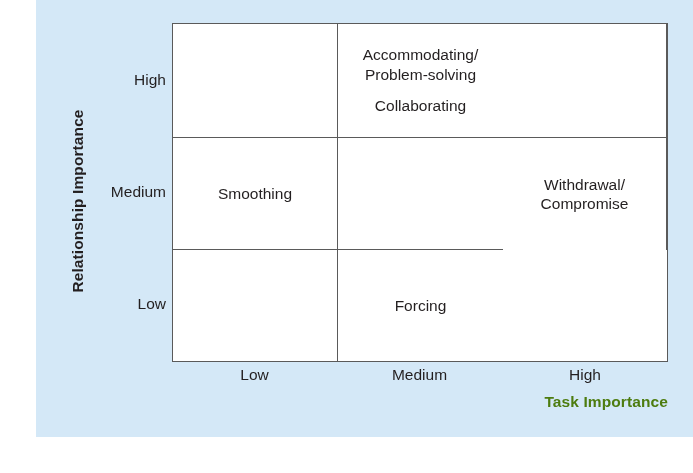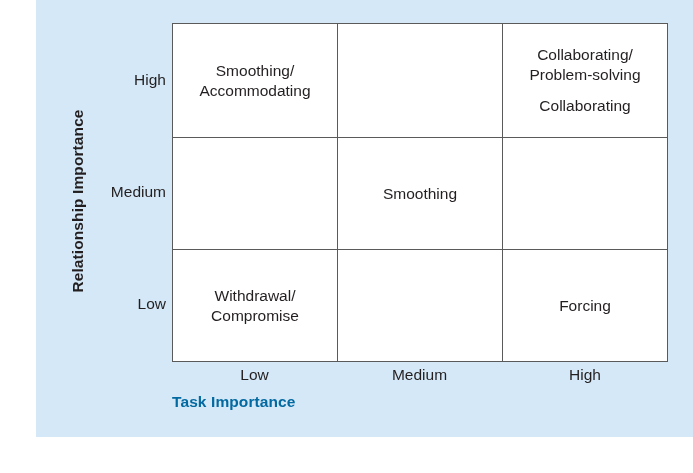--- a/index.html
+++ b/index.html
@@ -121,24 +121,24 @@
     color: #231f20;
     white-space: nowrap;
   }
 
   
   #x-axis-title {
     position: absolute;
     left: 172px;
     top: 393px;
     width: 496px;
-    text-align: left;
+    text-align: right;
     font-size: 15.5px;
     font-weight: bold;
-    color: #0369a1;
+    color: #4d7c0f;
     letter-spacing: .1px;
     white-space: nowrap;
   }
 </style>
 </head>
 <body>
 
 <div id="backdrop-panel"></div>
 
 <div id="figure">
@@ -146,27 +146,23 @@
   <div id="y-axis-title">Relationship Importance</div>
 
   <div id="y-ticks">
     <div class="y-tick" id="y-tick-0">High</div>
     <div class="y-tick" id="y-tick-1">Medium</div>
     <div class="y-tick" id="y-tick-2">Low</div>
   </div>
 
   <div id="matrix">
 
-    <div class="cell">
-      <span class="cell-line">Smoothing/</span>
-      <span class="cell-line">Accommodating</span>
-    </div>
     <div class="cell"></div>
     <div class="cell col-last">
-      <span class="cell-line">Collaborating/</span>
+      <span class="cell-line">Accommodating/</span>
       <span class="cell-line">Problem-solving</span>
       <span class="cell-line gap">Collaborating</span>
     </div>
 
     <div class="cell"></div>
     <div class="cell">
       <span class="cell-line">Smoothing</span>
     </div>
     <div class="cell col-last"></div>
 

